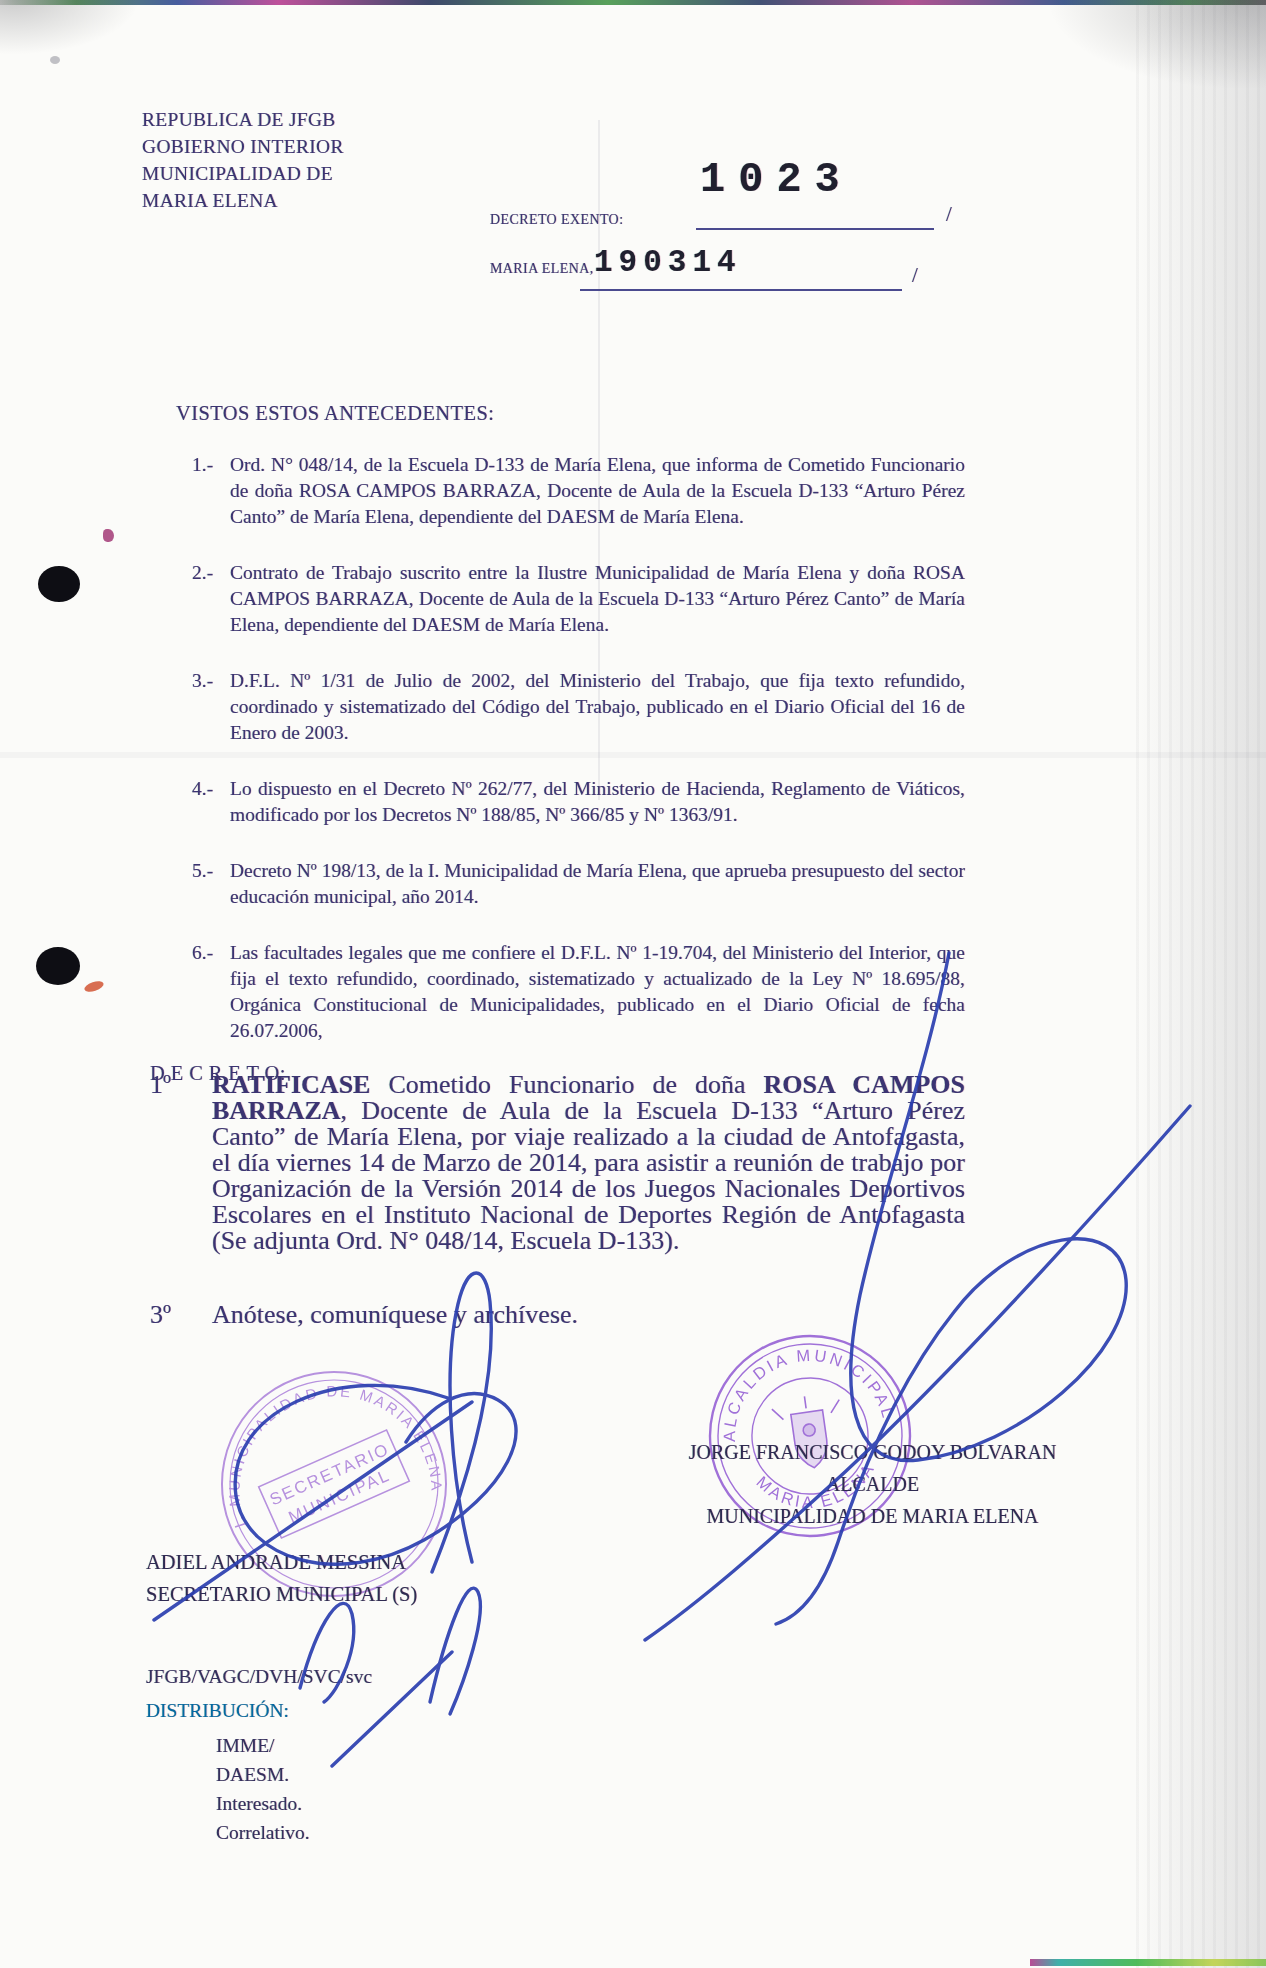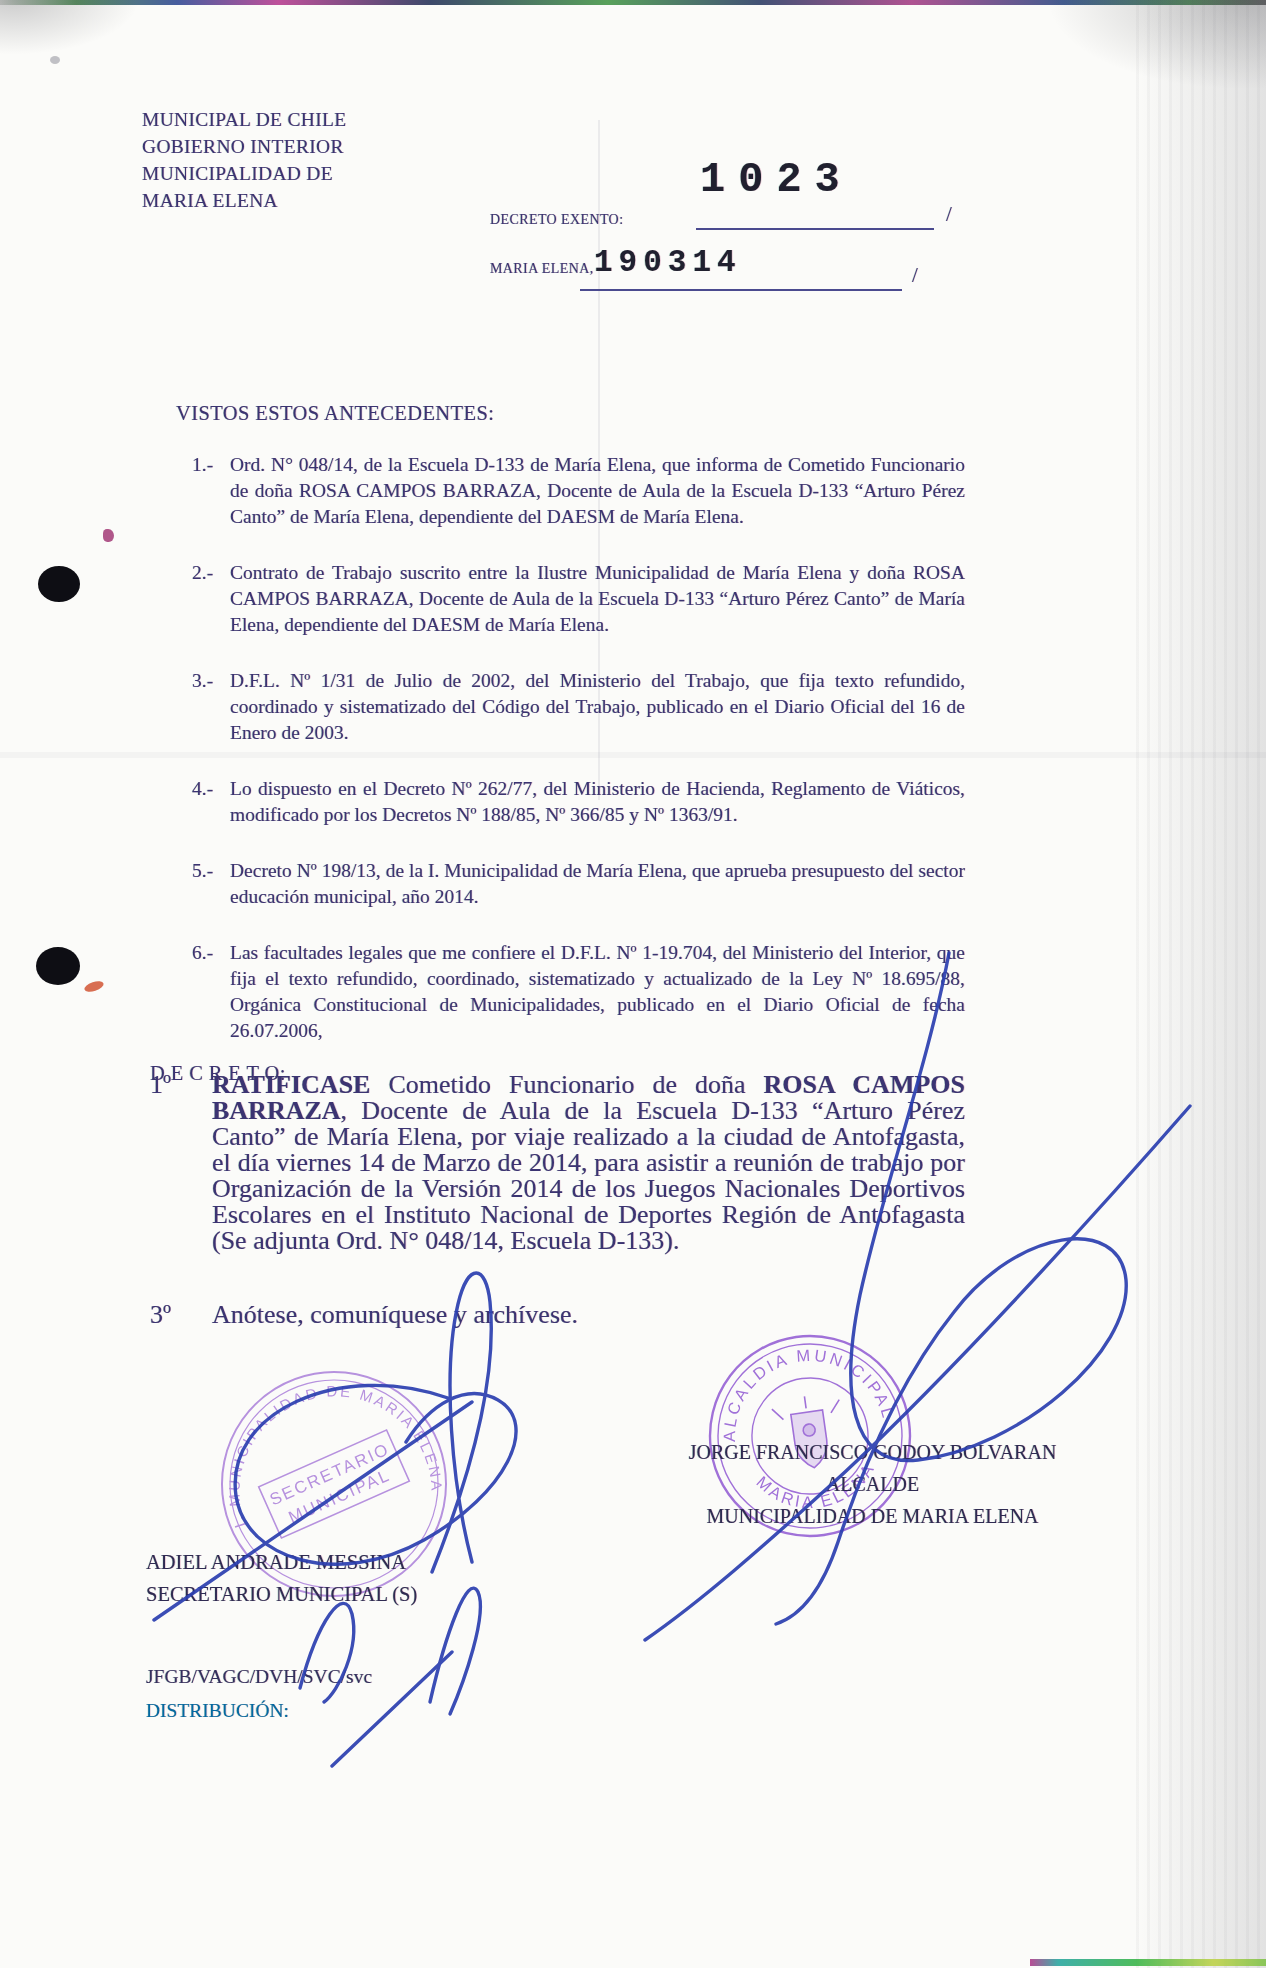--- a/index.html
+++ b/index.html
@@ -88,21 +88,21 @@
   <div class="fold-line"></div>
   <div class="vert-streak"></div>
   <div class="dot dot1"></div>
   <div class="dot dot2"></div>
   <div class="speck-red"></div>
   <div class="speck-orange"></div>
   <div class="speck-grey"></div>
   <div class="scanline-bottom"></div>
 
   <div class="abs hdr ink">
-    <div>MUNICIPAL DE CHILE</div>
+    <div>REPUBLICA DE JFGB</div>
     <div>GOBIERNO  INTERIOR</div>
     <div>MUNICIPALIDAD DE</div>
     <div>MARIA ELENA</div>
   </div>
 
   <div class="abs dec-label ink" style="left:490px;top:212px;">DECRETO EXENTO:</div>
   <div class="abs stamp-number num1">1023</div>
   <div class="abs uline" style="left:696px;top:228px;width:238px;"></div>
   <div class="abs slash ink" style="left:946px;top:202px;">/</div>
 
@@ -200,20 +200,26 @@
     <div>MUNICIPALIDAD DE MARIA ELENA</div>
   </div>
 
   <div class="abs sig-name-left ink">
     <div>ADIEL ANDRADE MESSINA</div>
     <div>SECRETARIO MUNICIPAL (S)</div>
   </div>
 
   <div class="abs footer-initials ink">JFGB/VAGC/DVH/SVC/svc</div>
   <div class="abs footer-dist ink">DISTRIBUCIÓN:</div>
+  <div class="abs dist-items ink">
+    <div>IMME/</div>
+    <div>DAESM.</div>
+    <div>Interesado.</div>
+    <div>Correlativo.</div>
+  </div>
 
   <svg class="sigs" width="1266" height="1968" viewBox="0 0 1266 1968">
     <g stroke="#2b3fb0" stroke-width="3.4" fill="none" stroke-linecap="round" opacity=".92">
 
       <path d="M 949 953 C 928 1065 884 1185 860 1295 C 840 1392 850 1468 918 1460 C 1020 1448 1132 1352 1126 1280 C 1120 1215 1018 1228 954 1312 C 898 1382 862 1470 838 1542 C 822 1590 800 1616 776 1624"></path>
       <path d="M 1190 1106 C 1095 1215 952 1372 845 1472 C 762 1548 700 1602 645 1640"></path>
 
       <path d="M 448 1398 C 340 1360 224 1412 236 1496 C 246 1560 338 1588 424 1540 C 506 1494 540 1424 498 1400 C 466 1382 430 1404 406 1442"></path>
       <path d="M 154 1620 C 246 1556 382 1464 472 1402"></path>
       <path d="M 432 1572 C 468 1482 498 1382 490 1302 C 486 1264 468 1262 458 1304 C 442 1372 452 1486 472 1562"></path>

